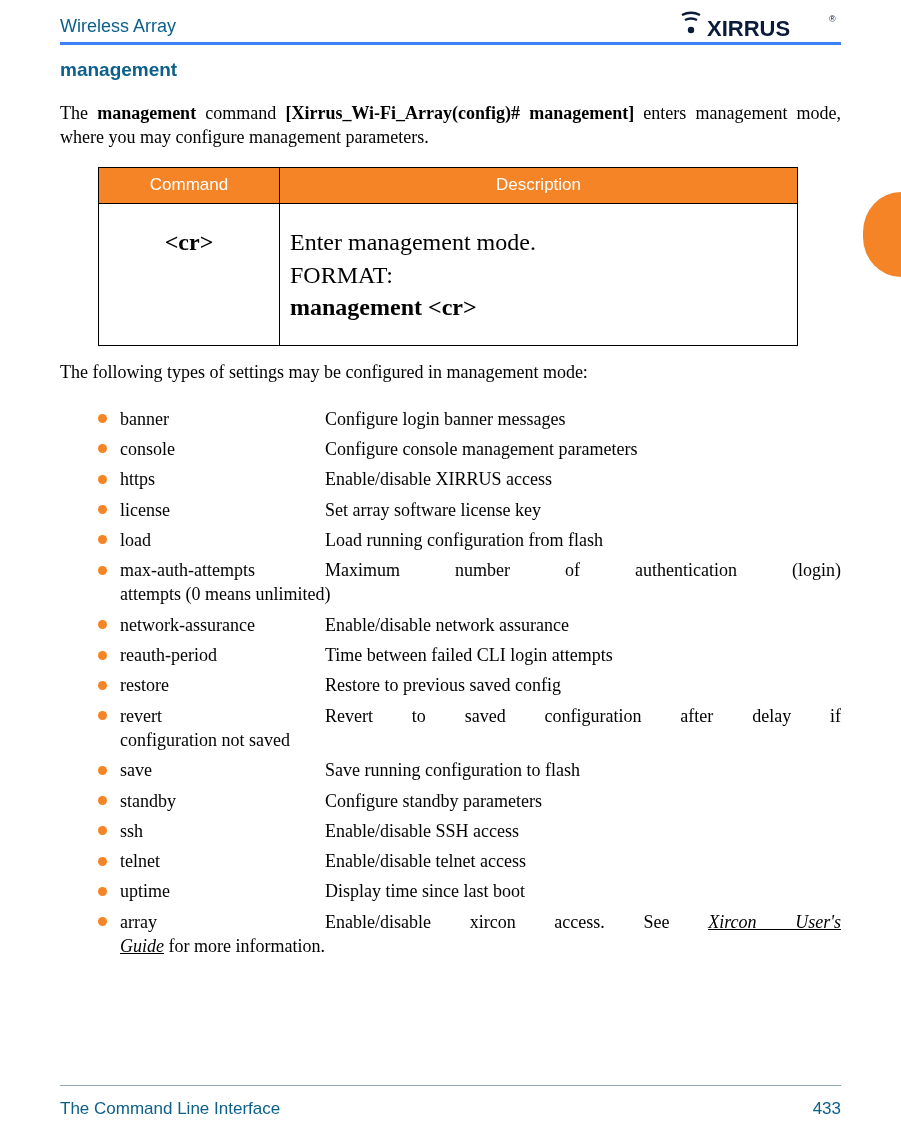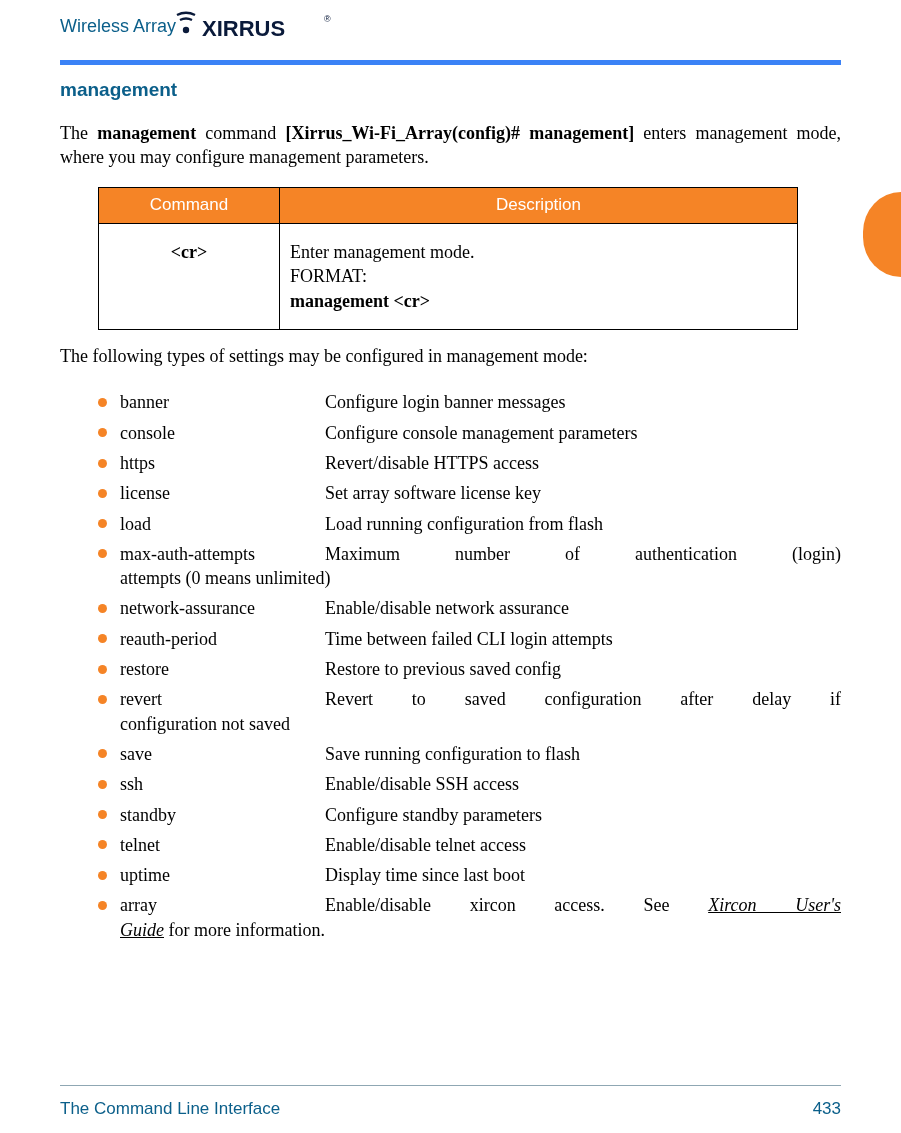--- a/index.html
+++ b/index.html
@@ -12,23 +12,23 @@
   .page {
     width: 901px;
     min-height: 1133px;
     box-sizing: border-box;
     padding: 10px 60px 12px 60px;
     position: relative;
   }
   .topbar {
     display: flex;
     align-items: center;
-    justify-content: flex-start;
-    border-bottom: 5px solid #3b82f6;
-    padding-bottom: 18px;
+    justify-content: space-between;
+    border-bottom: 3px solid #3b82f6;
+    padding-bottom: 0;
     margin-bottom: 12px;
   }
   .topbar .title {
     color: #0b5f8a;
     font-family: Arial, Helvetica, sans-serif;
     font-size: 18px;
   }
   .logo {
     display: flex;
     align-items: center;
@@ -55,23 +55,23 @@
     color: #fff;
     font-family: Arial, Helvetica, sans-serif;
     font-weight: normal;
     text-align: center;
     padding: 6px 8px;
     border: 1px solid #000;
     font-size: 17px;
   }
   .cmdtable td {
     border: 1px solid #000;
-    padding: 16px 10px;
+    padding: 22px 10px;
     vertical-align: top;
-    font-size: 18px;
+    font-size: 24px;
   }
   .cmdtable .col-cmd {
     width: 160px;
     text-align: center;
     font-weight: bold;
   }
   .desc-line { display: block; }
   .desc-bold { font-weight: bold; }
   .following { margin: 14px 0 22px 0; }
 
@@ -183,21 +183,21 @@
       </li>
       <li class="">
         <div class="twocol">
           <div class="key">console</div>
           <div class="val">Configure console management parameters</div>
         </div>
       </li>
       <li class="">
         <div class="twocol">
           <div class="key">https</div>
-          <div class="val">Revert/disable HTTPS access</div>
+          <div class="val">Enable/disable XIRRUS access</div>
         </div>
       </li>
       <li class="">
         <div class="twocol">
           <div class="key">license</div>
           <div class="val">Set array software license key</div>
         </div>
       </li>
       <li class="">
         <div class="twocol">
@@ -238,28 +238,28 @@
         <div>configuration not saved</div>
       </li>
       <li class="">
         <div class="twocol">
           <div class="key">save</div>
           <div class="val">Save running configuration to flash</div>
         </div>
       </li>
       <li class="">
         <div class="twocol">
+          <div class="key">standby</div>
+          <div class="val">Configure standby parameters</div>
+        </div>
+      </li>
+      <li class="">
+        <div class="twocol">
           <div class="key">ssh</div>
           <div class="val">Enable/disable SSH access</div>
-        </div>
-      </li>
-      <li class="">
-        <div class="twocol">
-          <div class="key">standby</div>
-          <div class="val">Configure standby parameters</div>
         </div>
       </li>
       <li class="">
         <div class="twocol">
           <div class="key">telnet</div>
           <div class="val">Enable/disable telnet access</div>
         </div>
       </li>
       <li class="">
         <div class="twocol">

